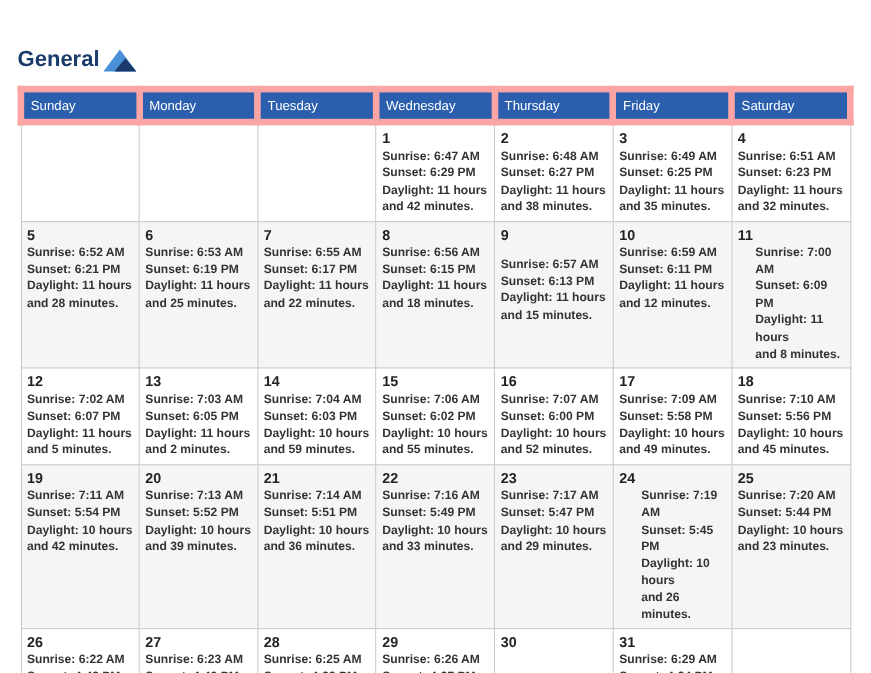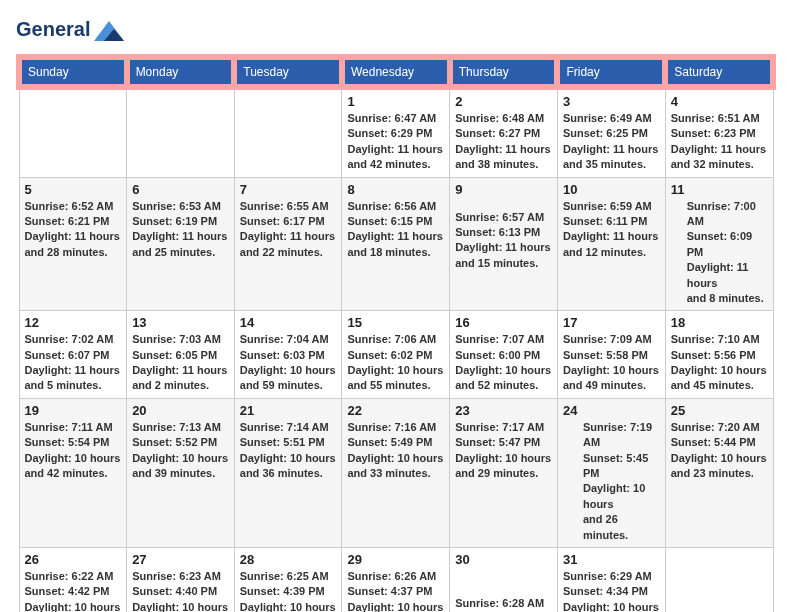--- a/index.html
+++ b/index.html
@@ -8,20 +8,21 @@
       background: #fff;
       width: 792px;
       min-height: 612px;
       padding: 16px;
     }
     .header-area {
       display: flex;
       justify-content: space-between;
       align-items: flex-start;
       margin-bottom: 8px;
+      margin-top: 24px;
     }
     .logo {
       display: flex;
       align-items: center;
     }
     .logo-text {
       font-size: 20px;
       font-weight: bold;
       color: #1a3a6b;
       line-height: 1.1;

